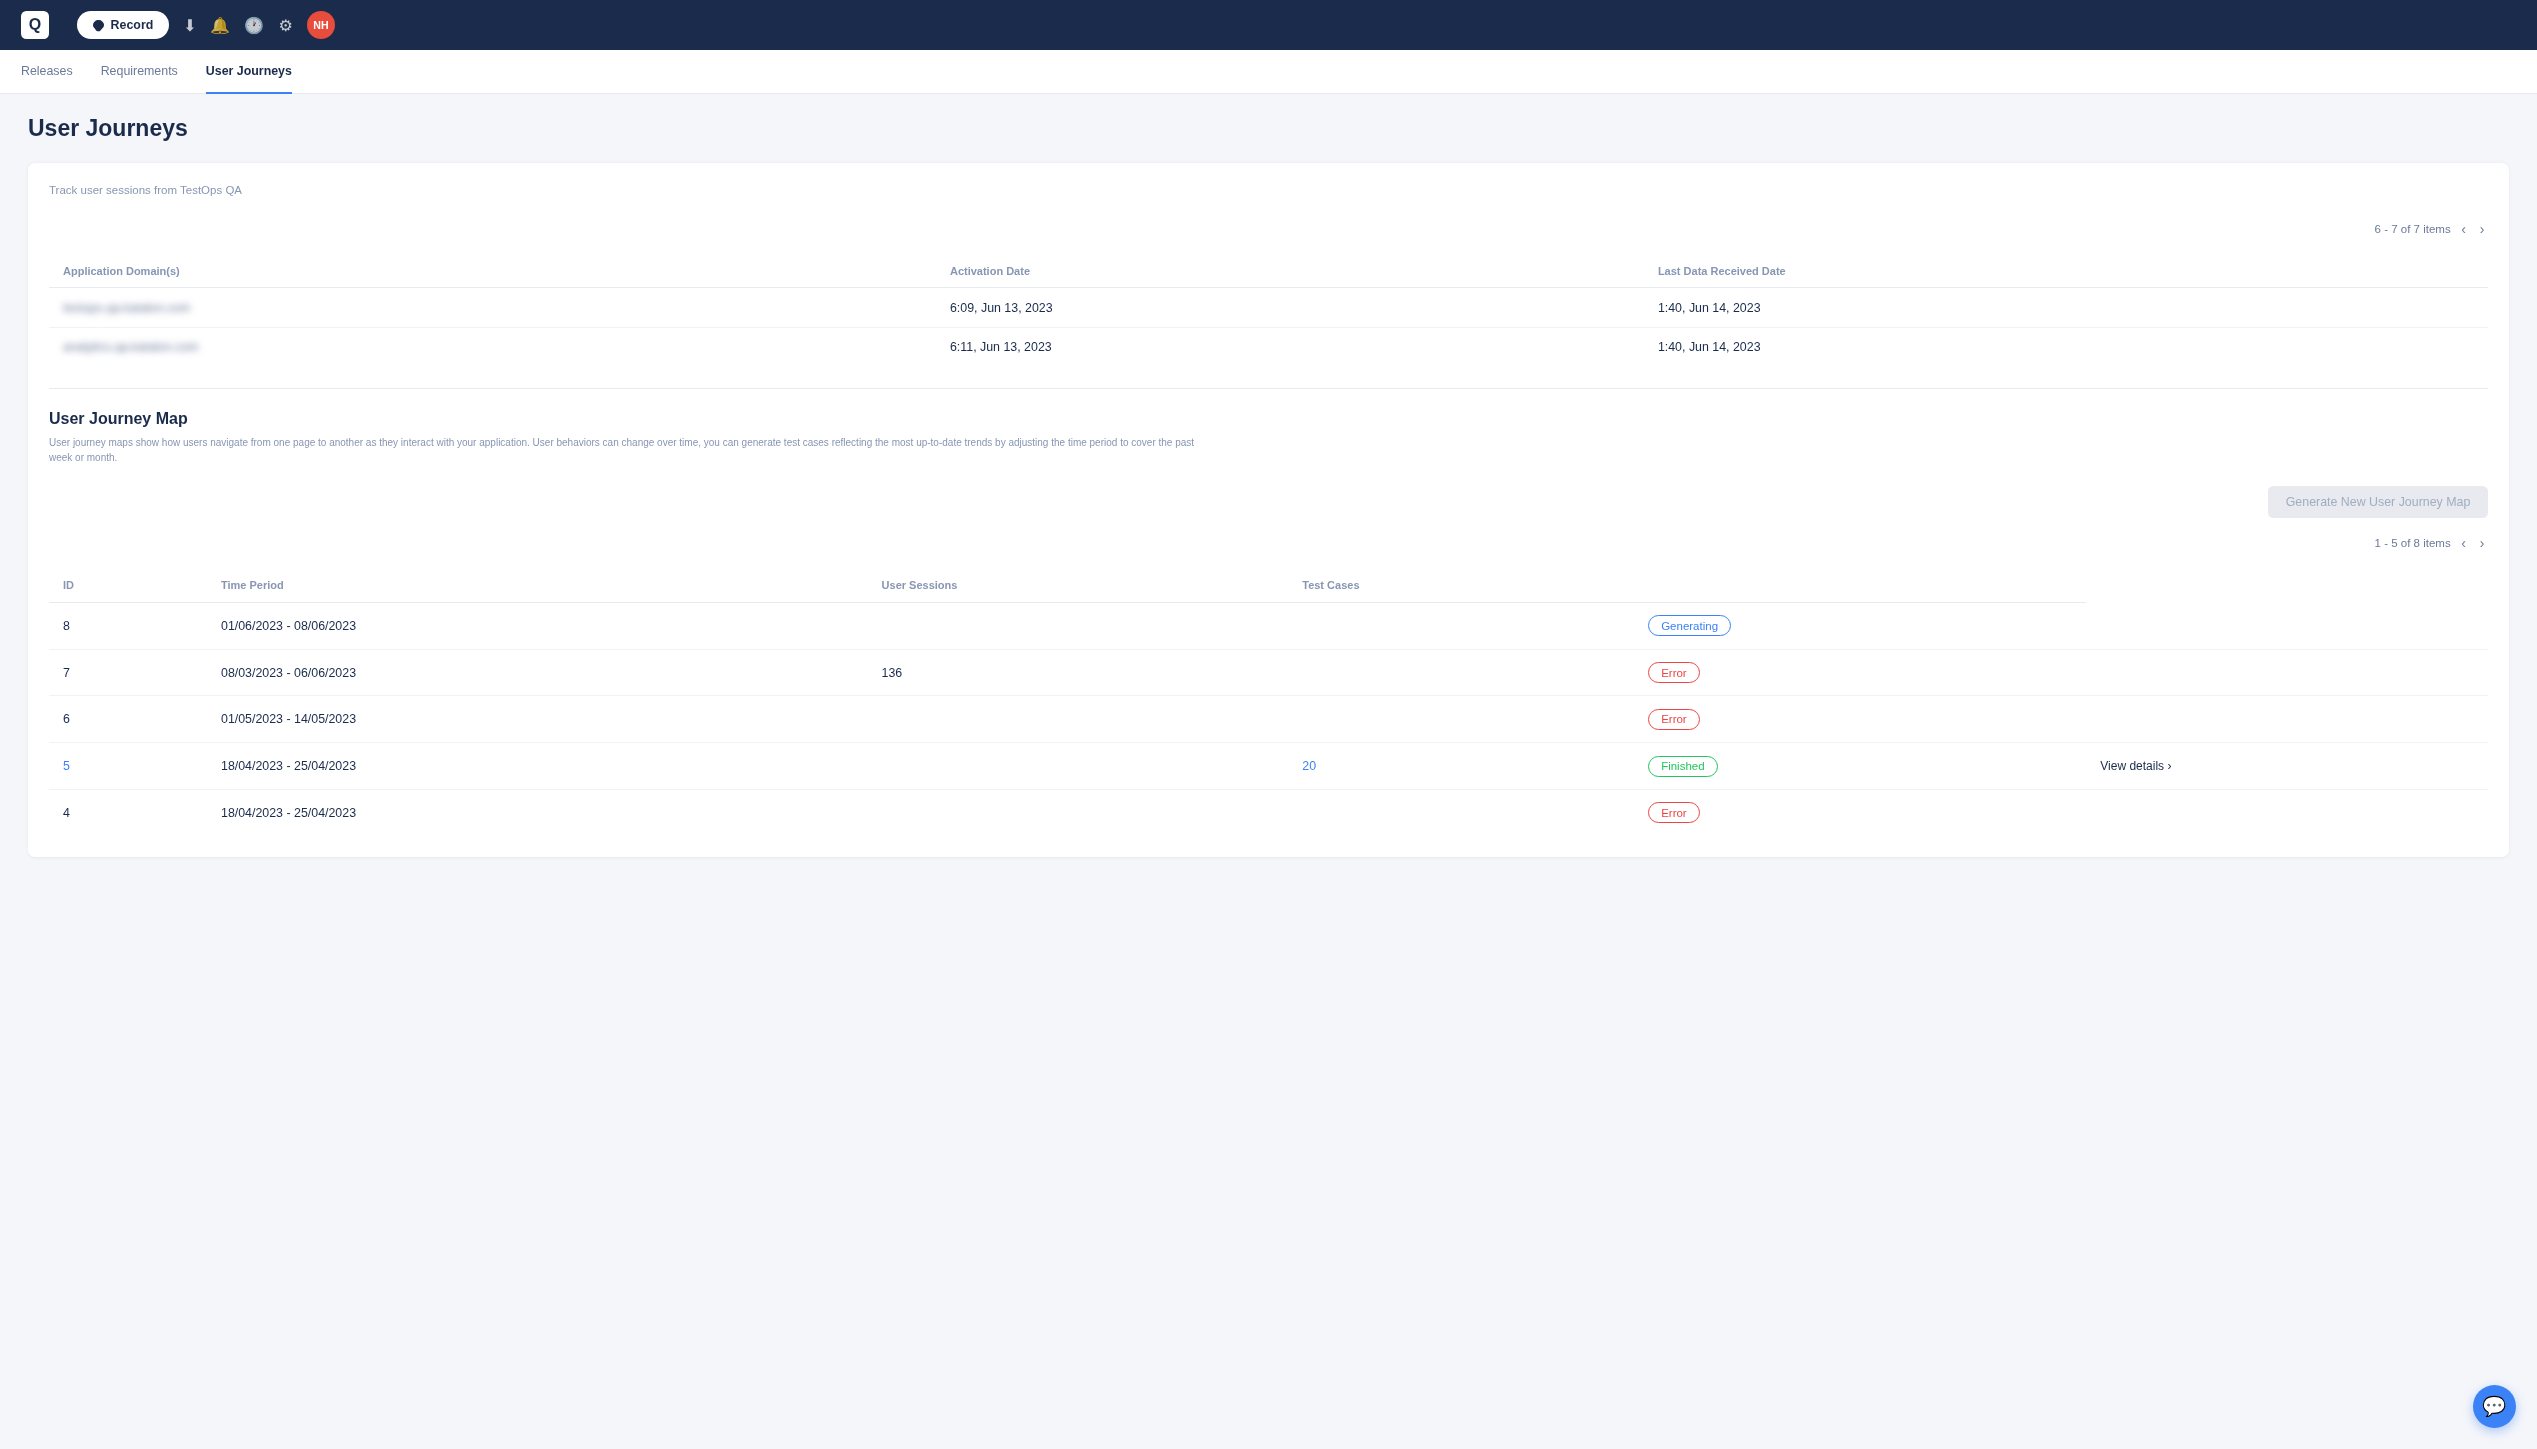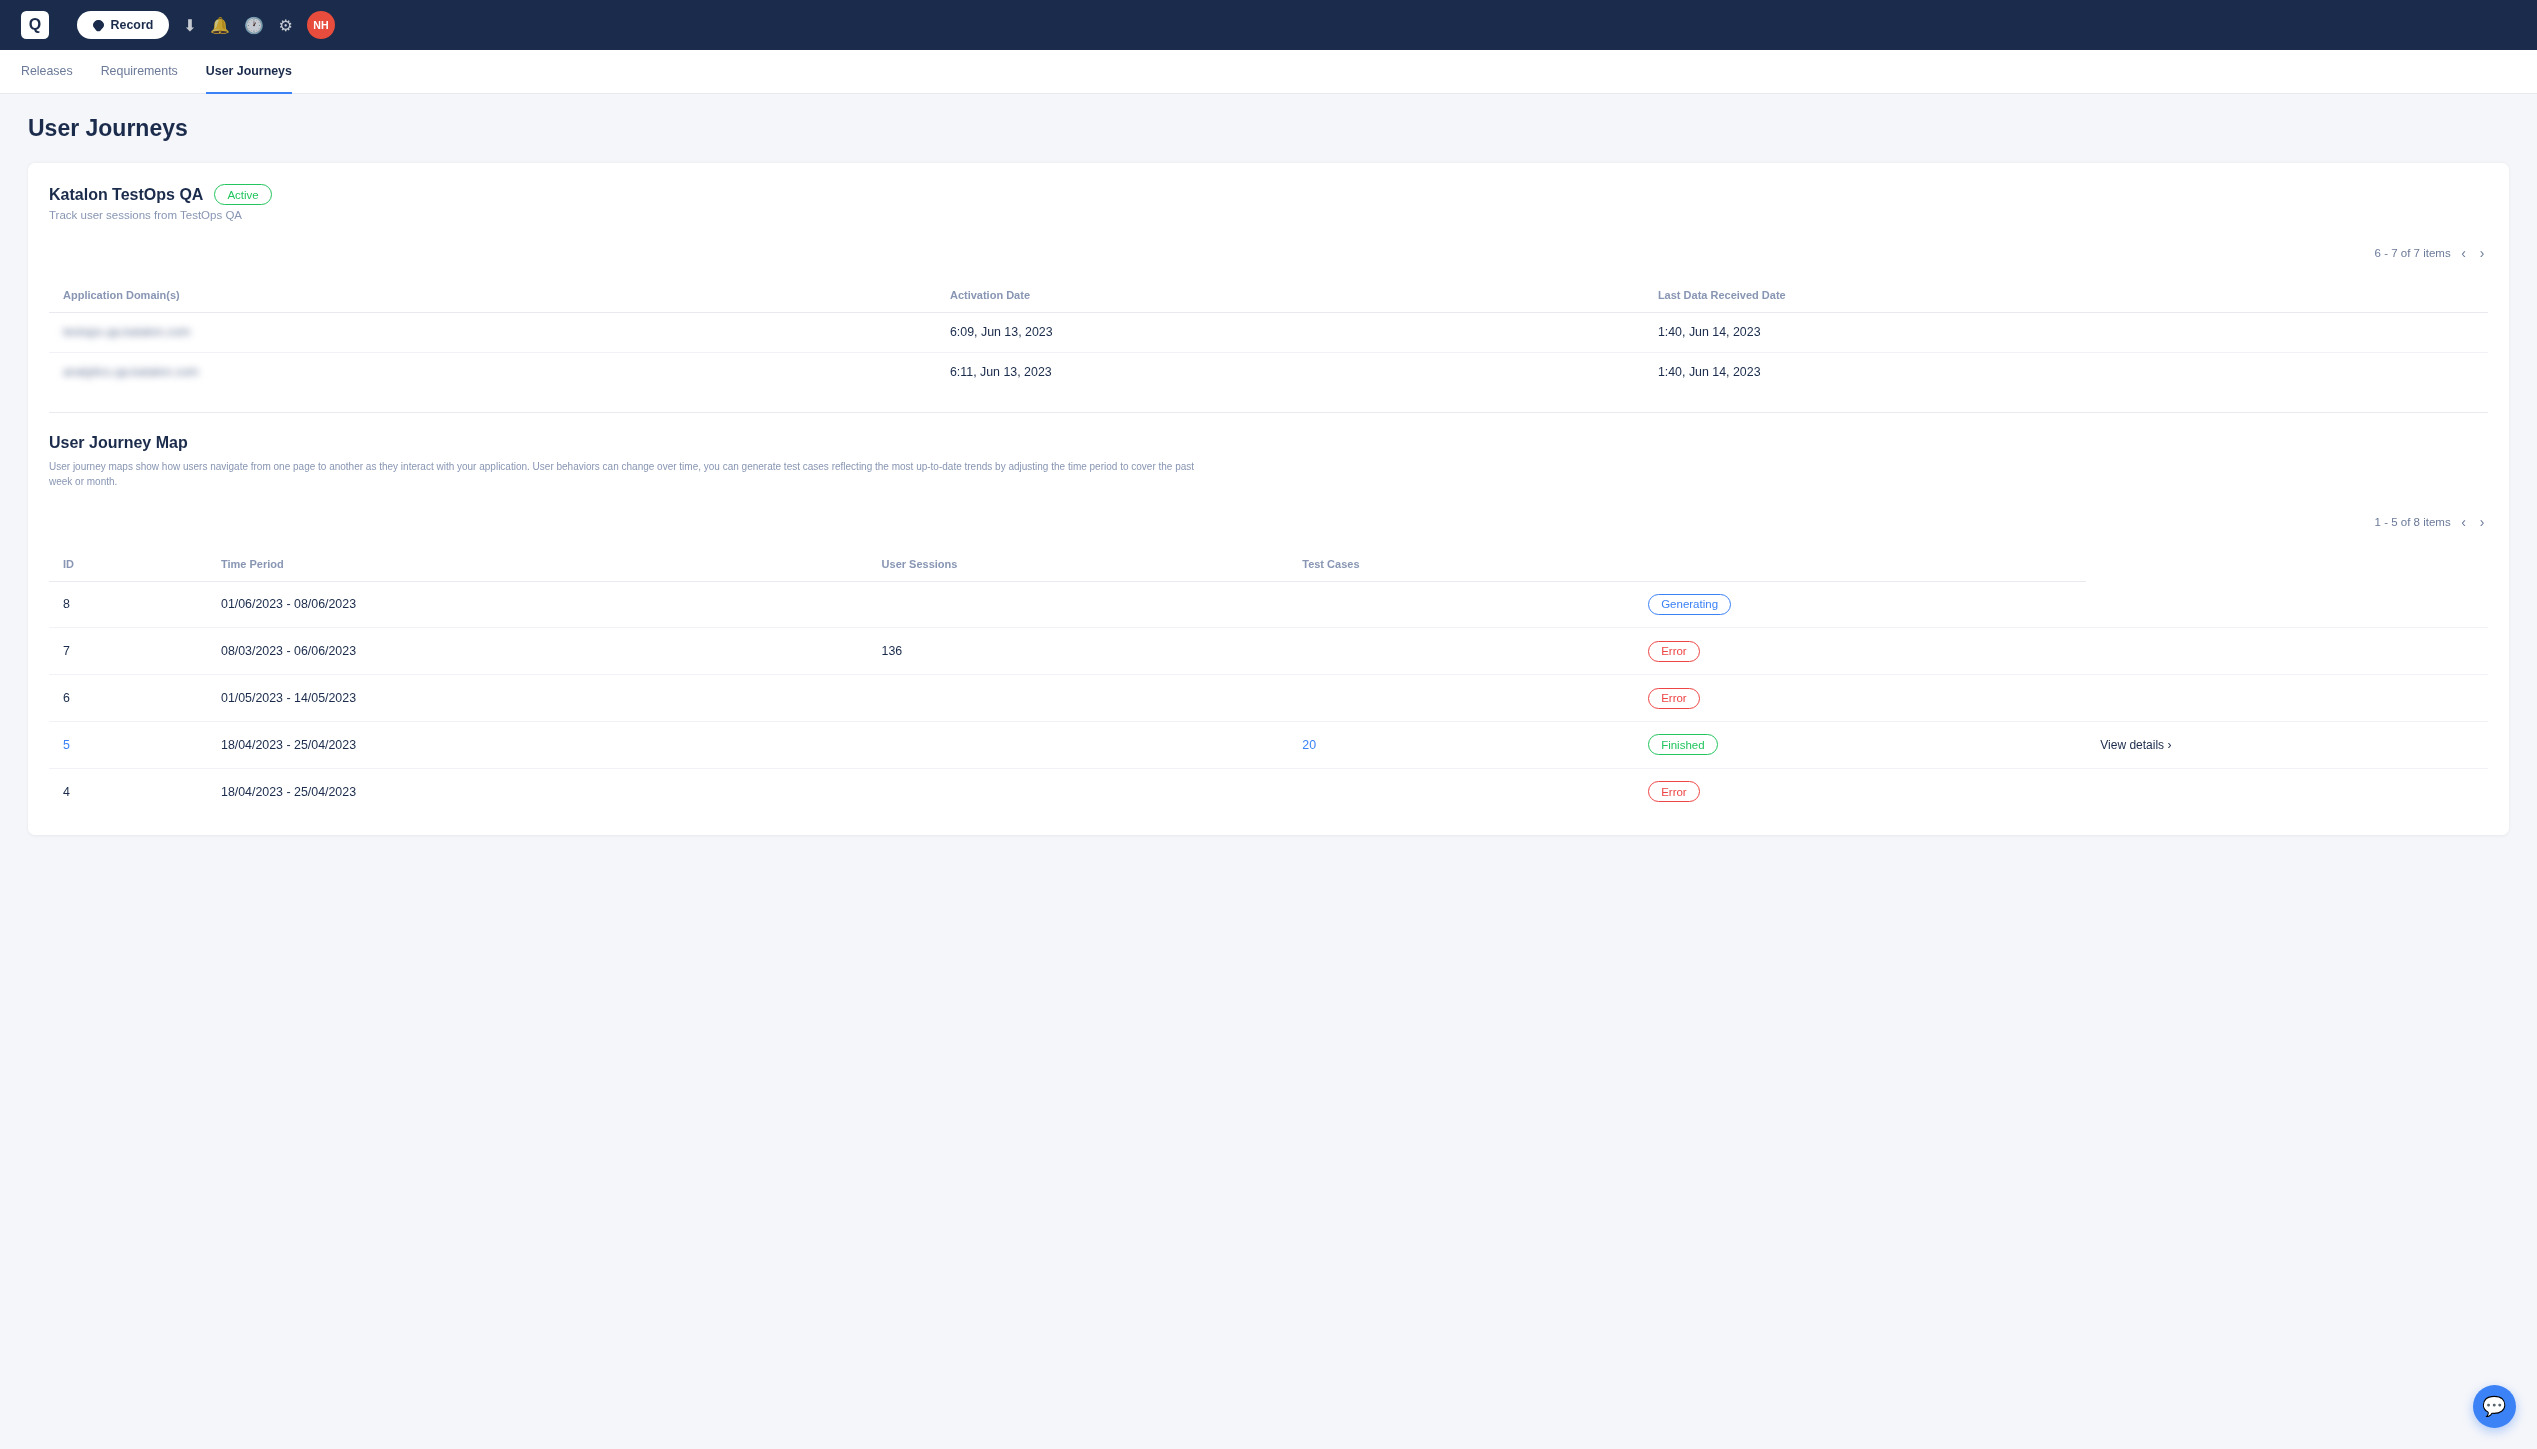--- a/index.html
+++ b/index.html
@@ -255,24 +255,20 @@
   <div class="sub-nav-tab">Releases</div>
   <div class="sub-nav-tab">Requirements</div>
   <div class="sub-nav-tab active">User Journeys</div>
 </div>
 
 <div class="page-content">
   <h1 class="page-title">User Journeys</h1>
 
   <div class="card">
 
-    <div class="project-header">
-      <span class="project-name">Katalon TestOps QA</span>
-      <span class="badge badge-active">Active</span>
-    </div>
     <p class="project-desc">Track user sessions from TestOps QA</p>
 
     <div class="pagination-row">
       <span>6 - 7 of 7 items</span>
       <button class="pagination-btn">‹</button>
       <button class="pagination-btn">›</button>
     </div>
 
     <table class="data-table">
       <thead>
@@ -294,20 +290,23 @@
     <td>1:40, Jun 14, 2023</td>
   </tr>
         </tbody>
     </table>
 
     <hr class="section-divider">
 
     <h2 class="section-title">User Journey Map</h2>
     <p class="section-desc">User journey maps show how users navigate from one page to another as they interact with your application. User behaviors can change over time, you can generate test cases reflecting the most up-to-date trends by adjusting the time period to cover the past week or month.</p>
 
+    <div class="clearfix">
+      <button class="generate-btn">Generate New User Journey Map</button>
+    </div>
 
     <div class="pagination-row">
       <span>1 - 5 of 8 items</span>
       <button class="pagination-btn">‹</button>
       <button class="pagination-btn">›</button>
     </div>
 
     <table class="data-table">
       <thead>
         <tr>

